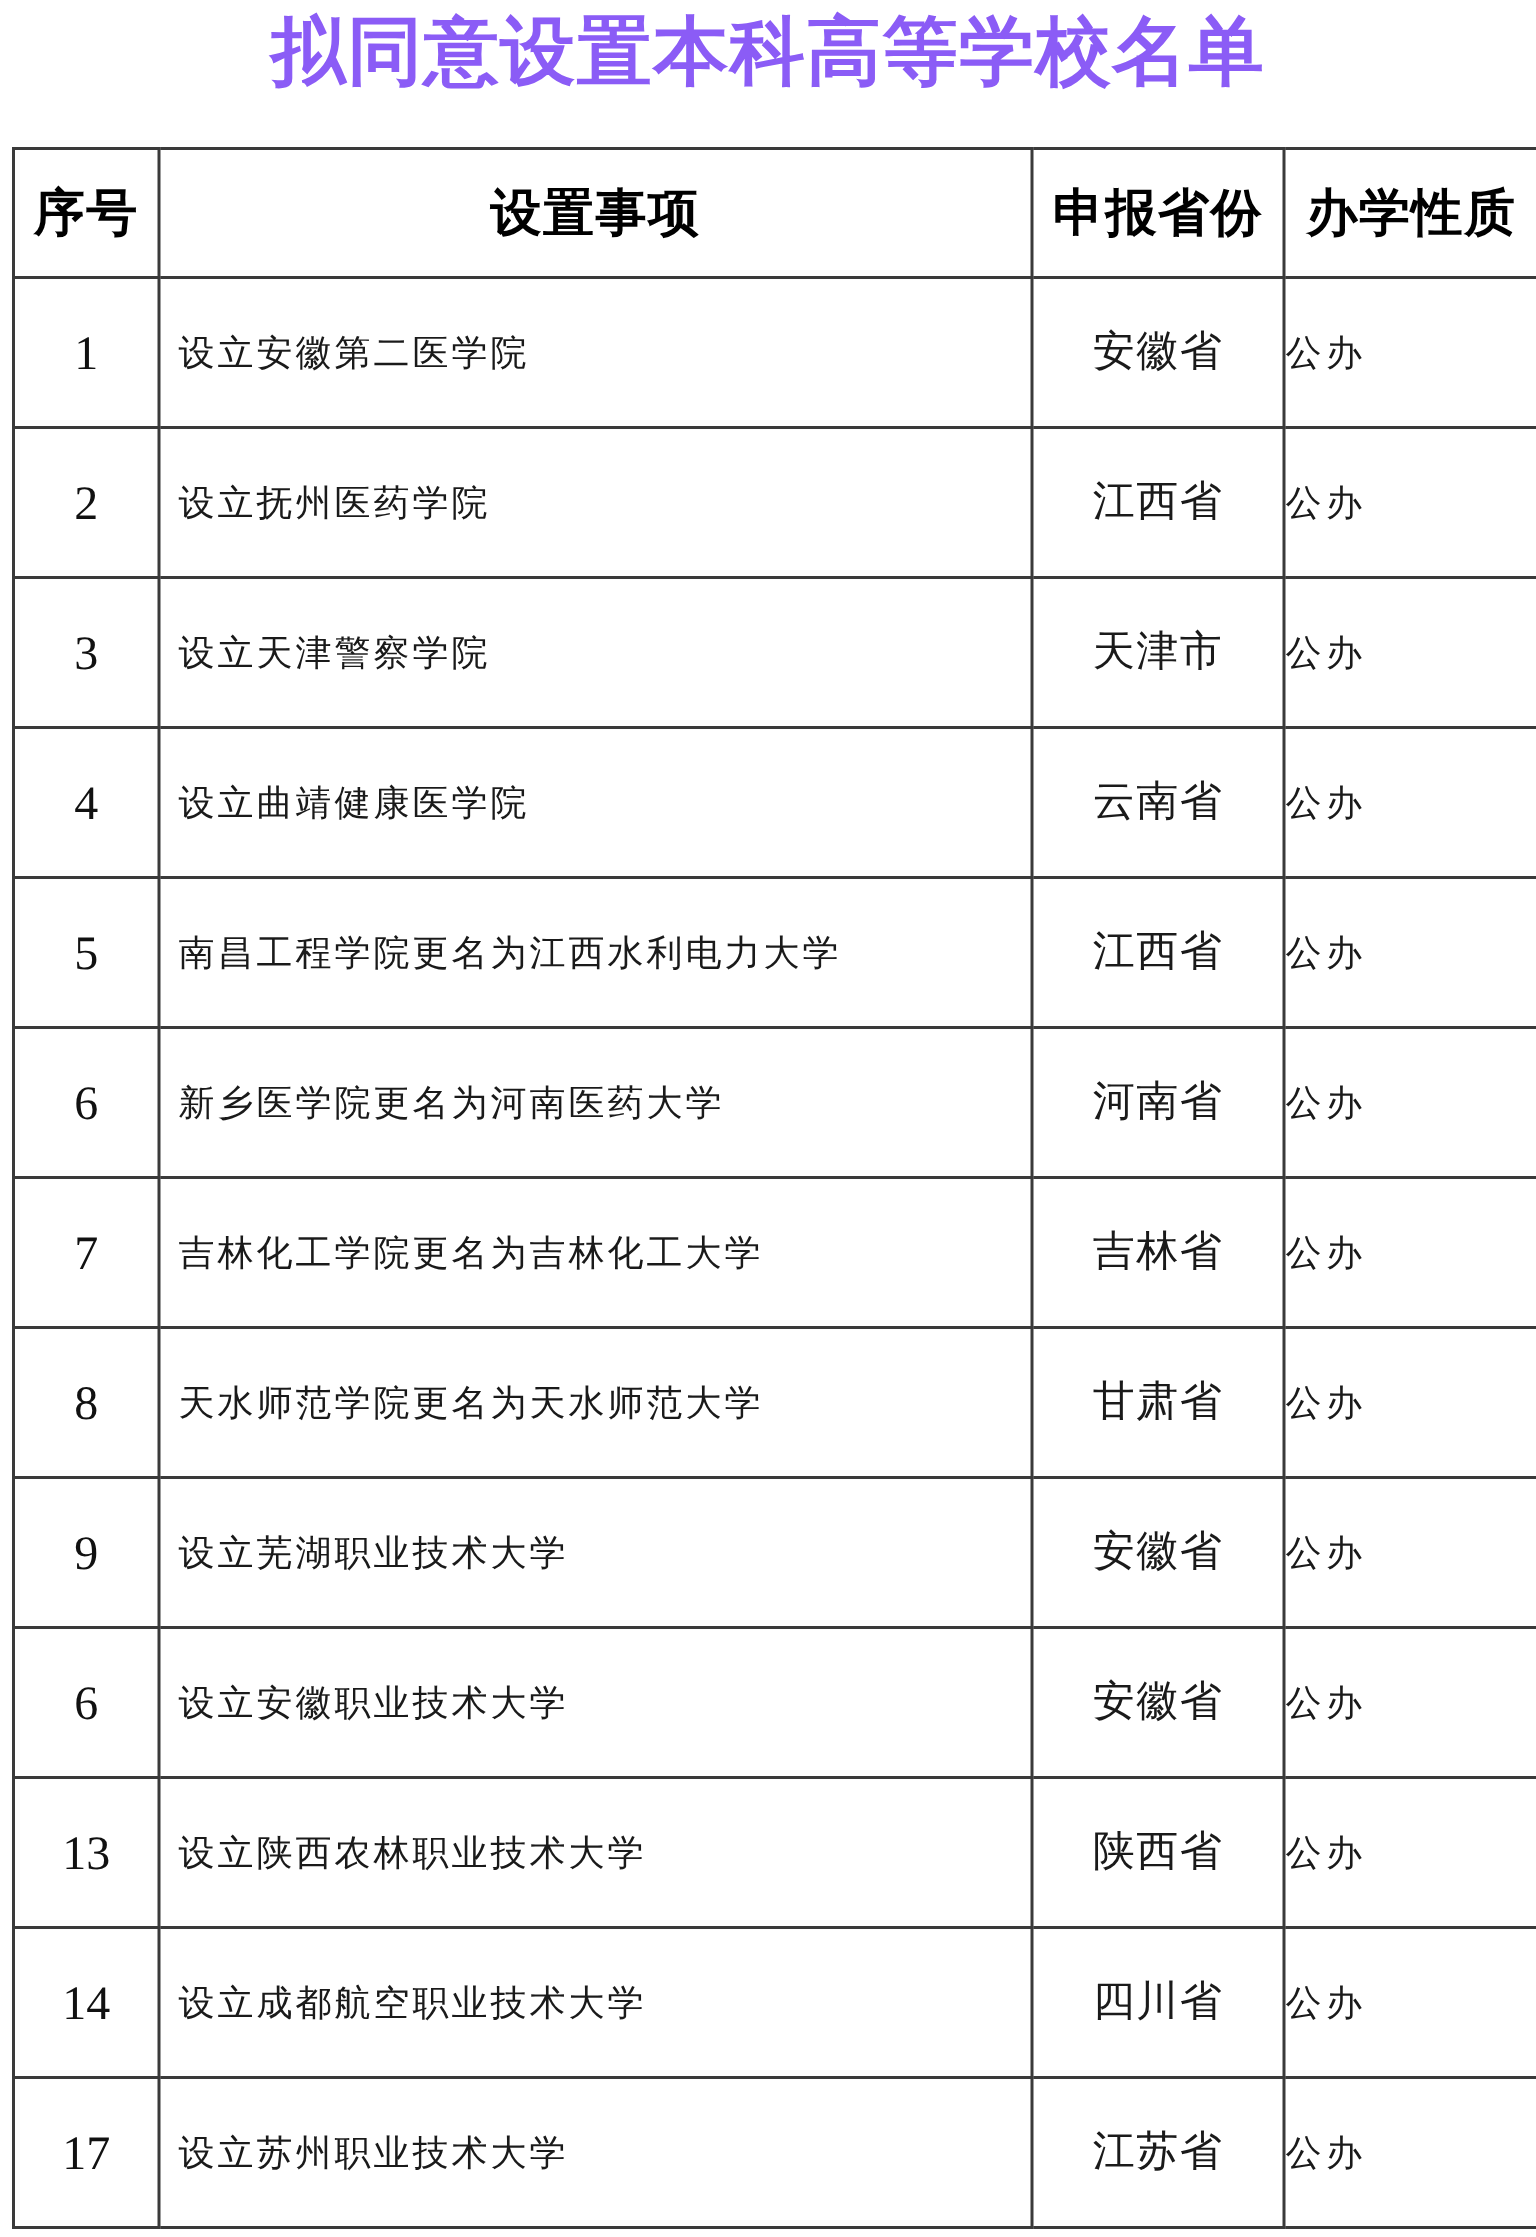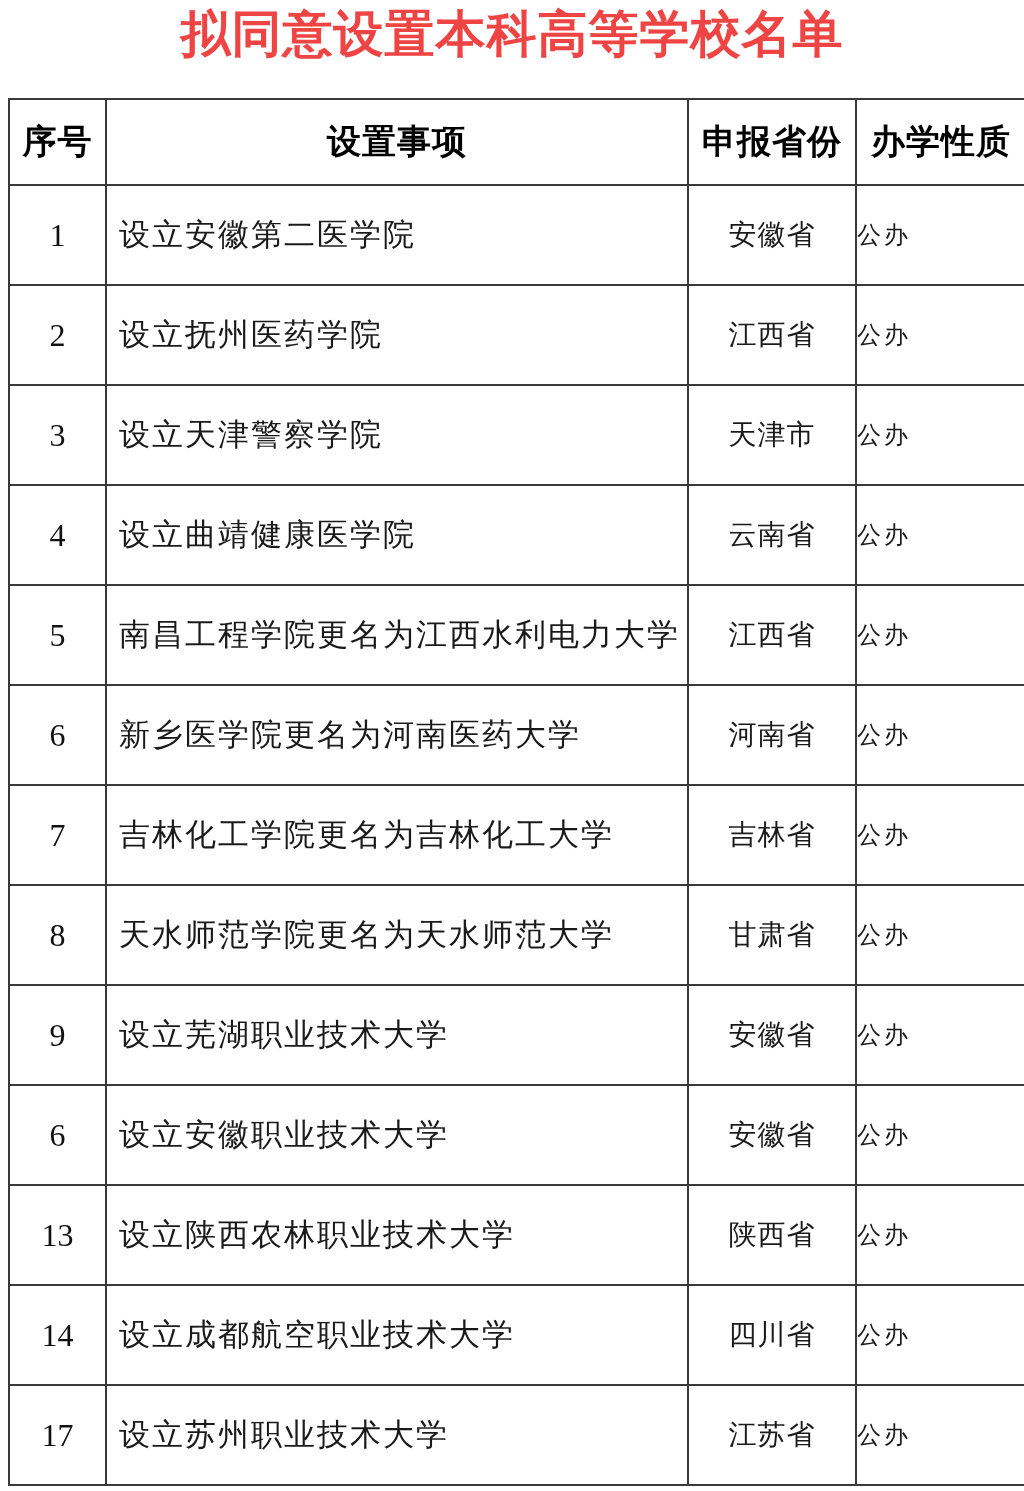--- a/index.html
+++ b/index.html
@@ -20,21 +20,21 @@
   .page-title {
     position: absolute;
     top: 2px;
     left: 0;
     width: 1024px;
     text-align: center;
     font-family: "Liberation Serif", "DejaVu Serif", serif;
     font-size: 50px;
     font-weight: 900;
     letter-spacing: 1px;
-    color: #ef4444;
+    color: #8b5cf6;
     line-height: 64px;
     white-space: nowrap;
   }
 
   table.schools-table {
     position: absolute;
     left: 8px;
     top: 98px;
     width: 1017px;
     height: 1388px;
@@ -71,21 +71,21 @@
     text-align: center;
     font-family: "Liberation Serif", "DejaVu Serif", serif;
     font-size: 32px;
     color: #111111;
   }
 
   td.c-item {
     text-align: left;
     padding-left: 12px;
     font-family: Liberation Mono, monospace;
-    font-size: 31px;
+    font-size: 24px;
     letter-spacing: 2px;
     color: #1a1a1a;
     white-space: nowrap;
   }
 
   td.c-prov {
     text-align: center;
     font-family: "Liberation Serif", "DejaVu Serif", serif;
     font-size: 28px;
     letter-spacing: 1px;

